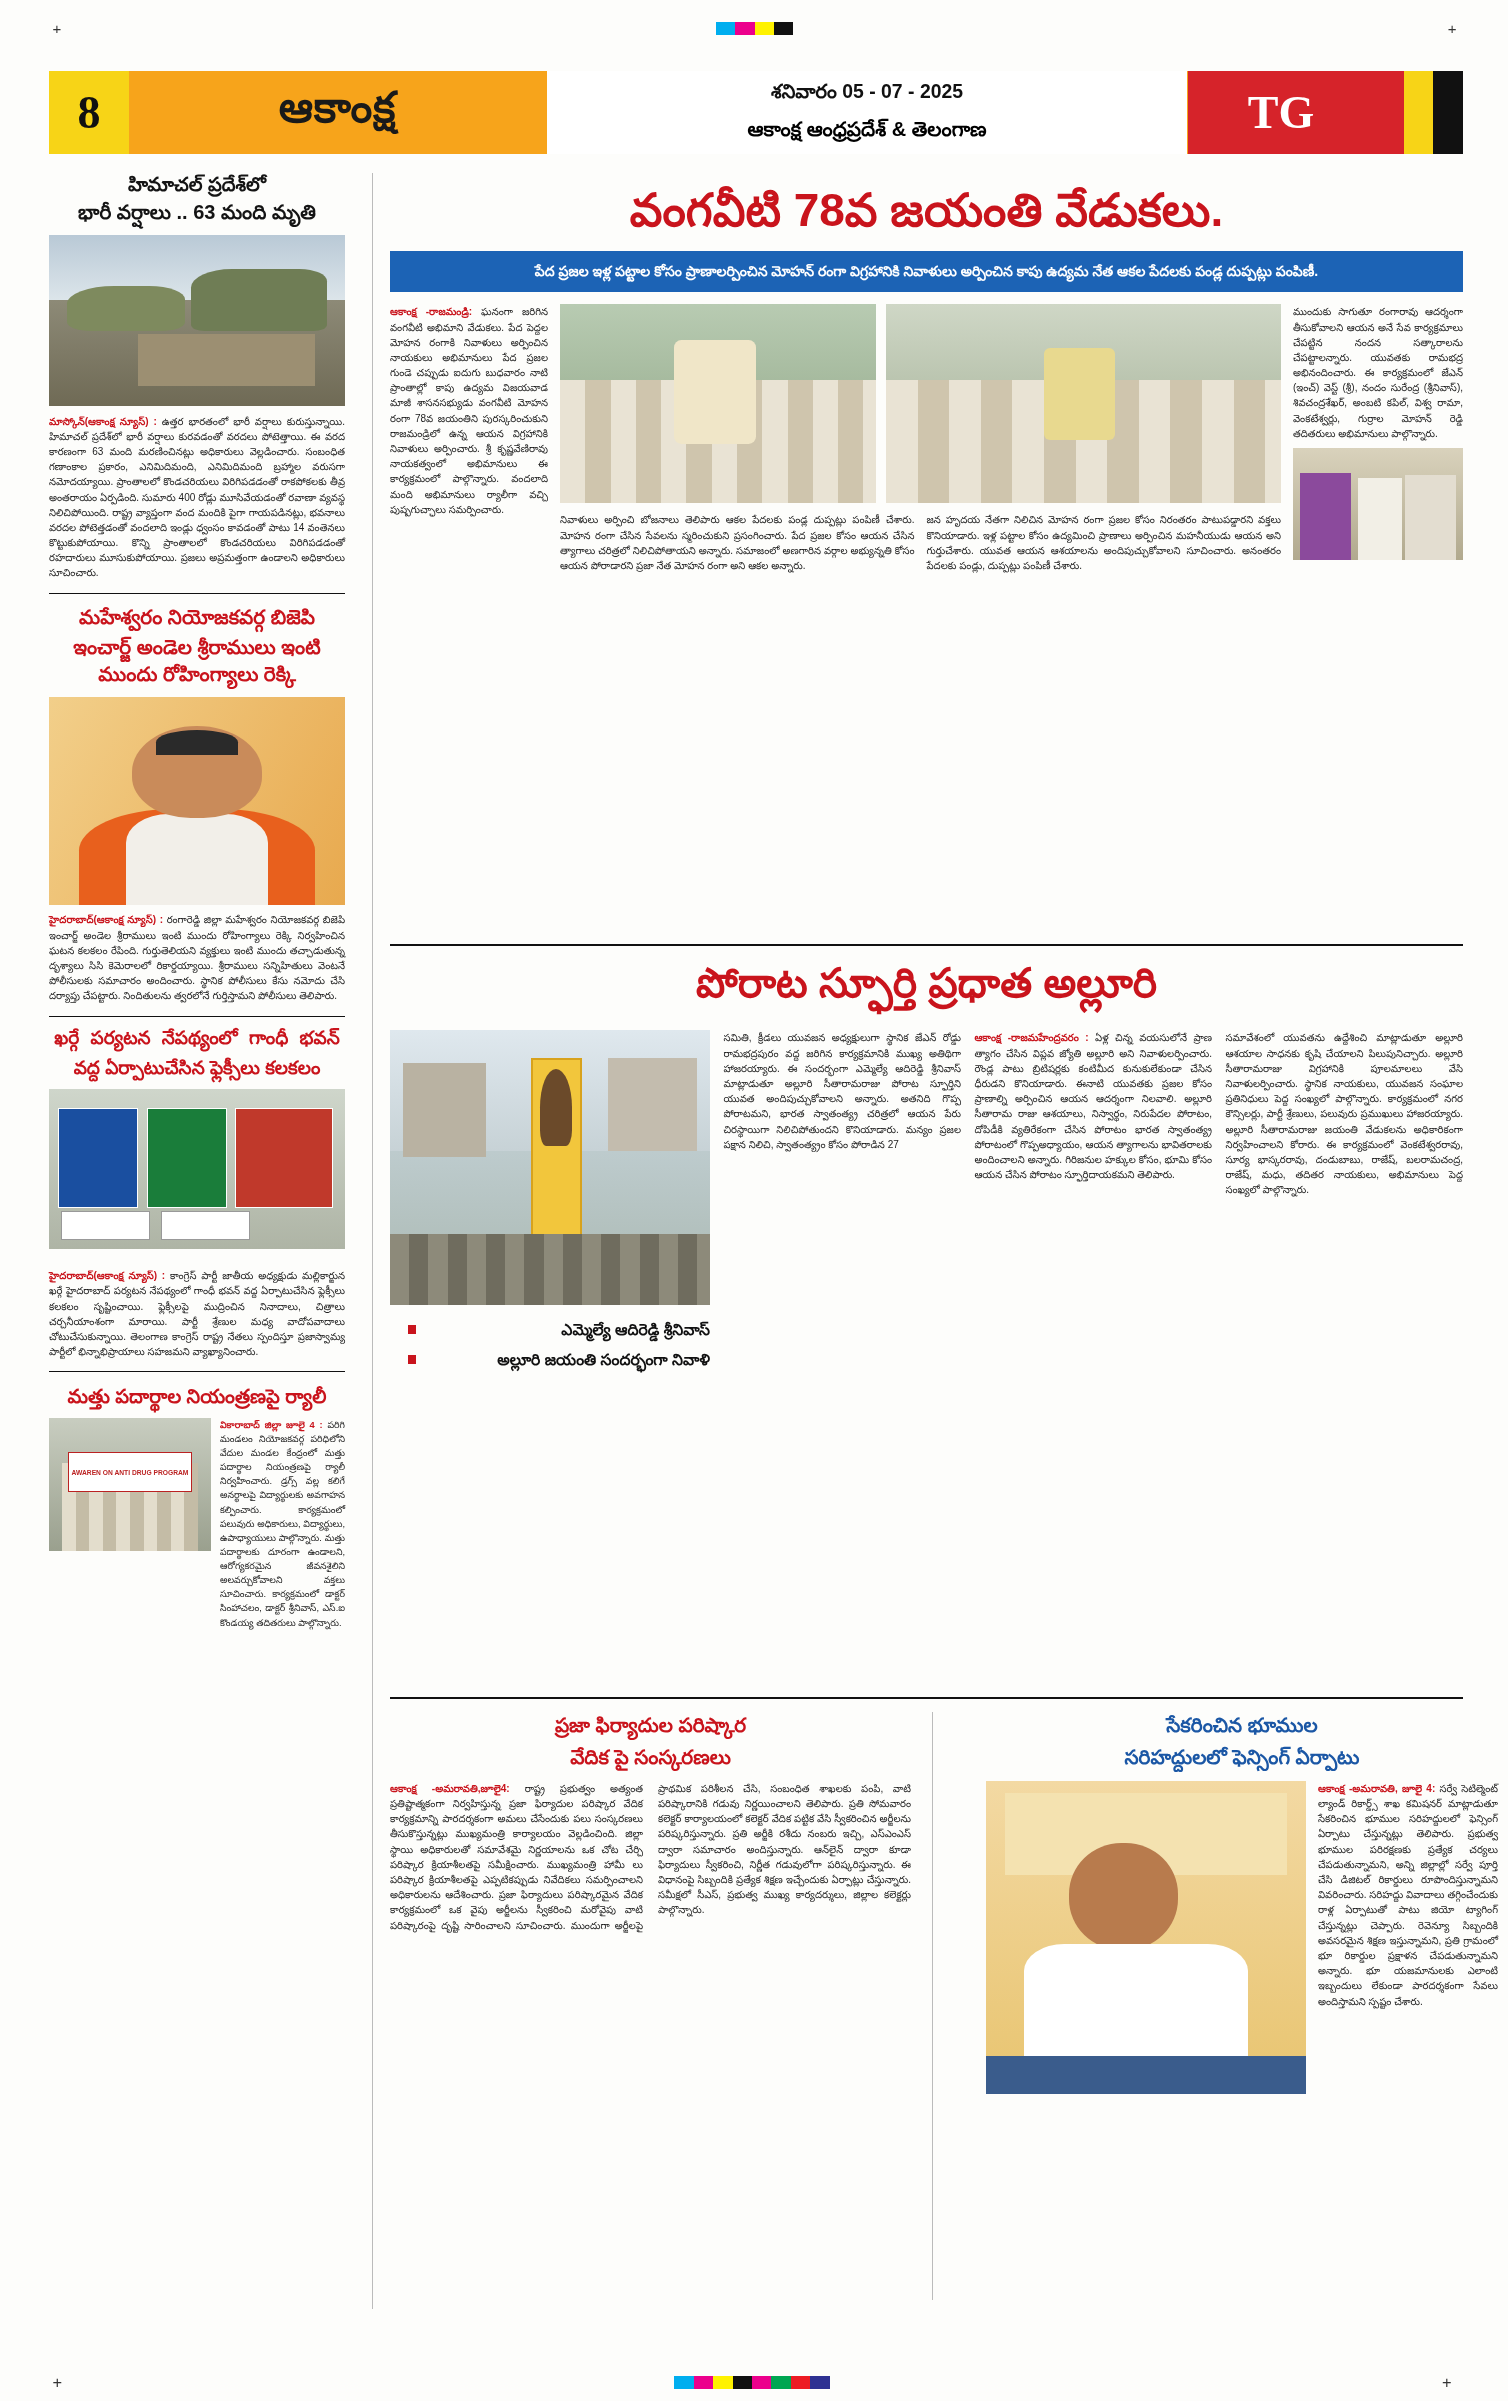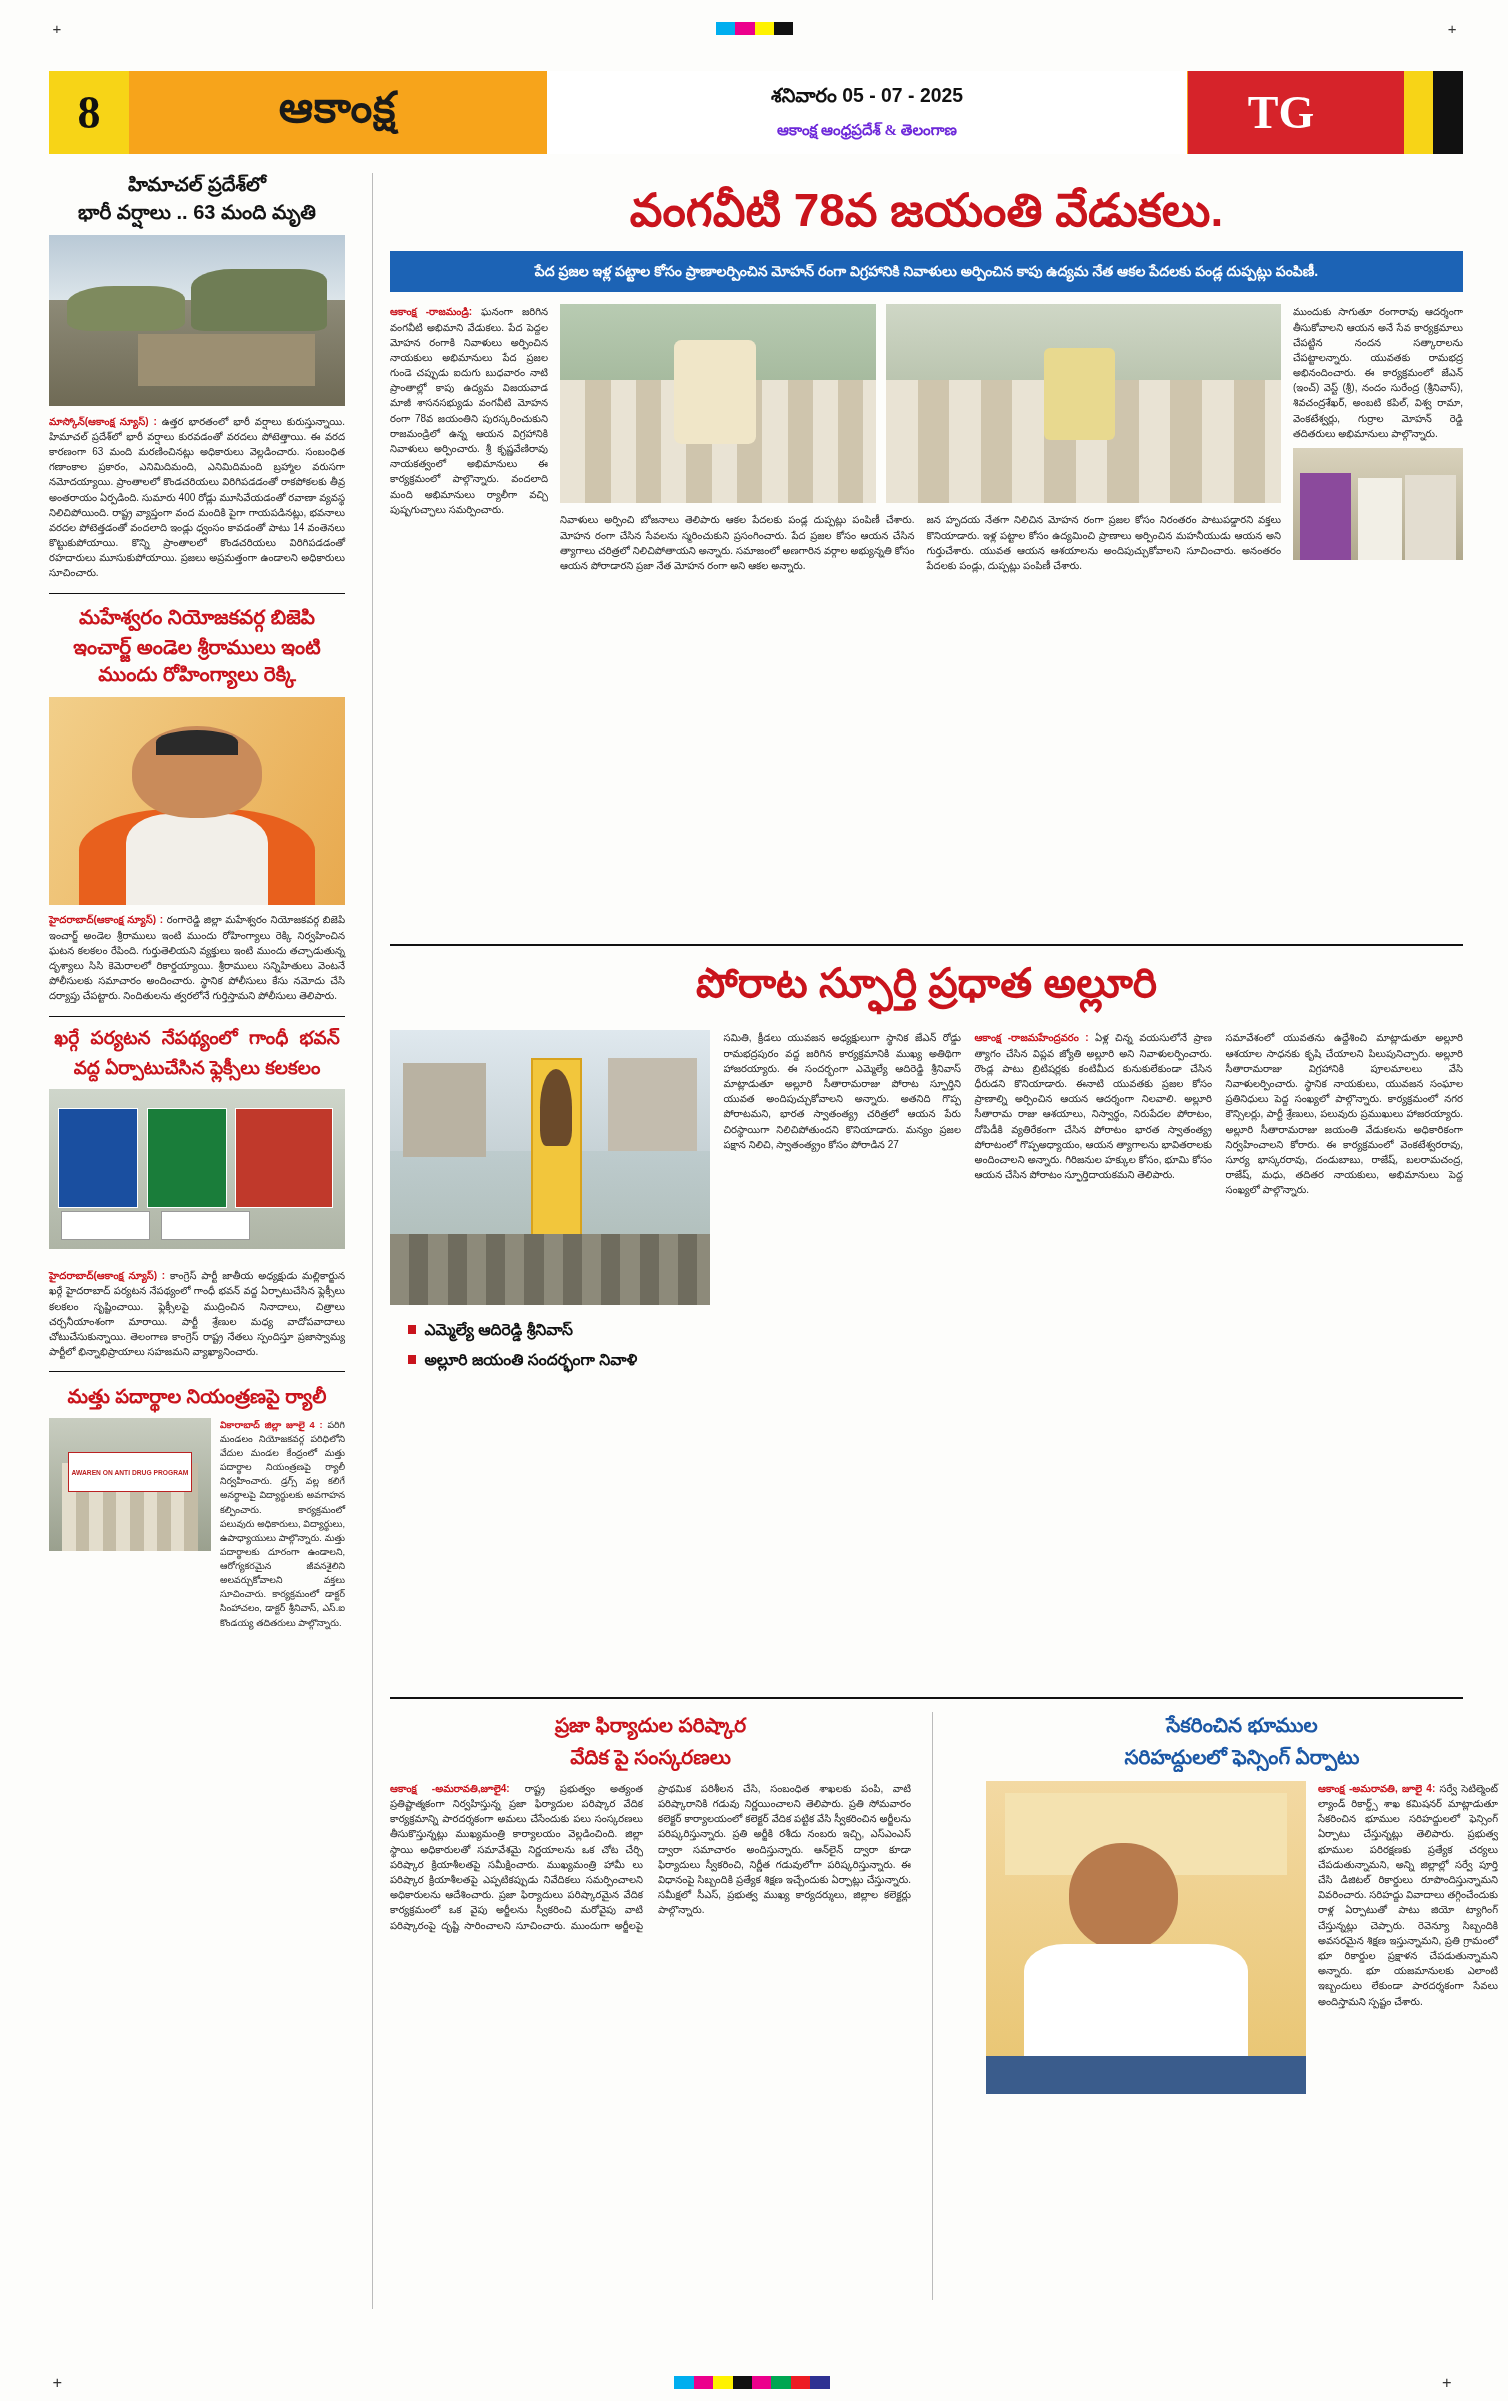--- a/index.html
+++ b/index.html
@@ -36,21 +36,21 @@
   }
   .mh-logo-text {
     font-size:43px; font-weight:bold; color:#1a1a1a; letter-spacing:0.7px;
   }
   .mh-date {
     flex:1; background:#ffffff; display:flex; flex-direction:column;
     align-items:center; justify-content:center; gap:11px;
     border-left:1.5px solid #f7a41b; border-right:1.5px solid #f7a41b;
   }
   .mh-date .d1 { font-size:19.4px; font-weight:bold; color:#111; }
-  .mh-date .d2 { font-size:15px; font-weight:bold; color:#6d28d9;font-family:Liberation Serif, serif; }
+  .mh-date .d2 { font-size:20px; font-weight:bold; color:#000000; }
   .mh-tg {
     flex:0 0 186px; background:#d6232a; color:#fff; font-size:46px; font-weight:bold;
     display:flex; align-items:center; justify-content:center;
     font-family:"Liberation Serif", serif;
   }
   .mh-colorchips { flex:0 0 89px; display:flex; }
   .mh-colorchips span { flex:1; }
 
   
   .col { position:absolute; }
@@ -103,21 +103,21 @@
     background:#1c63b5; color:#fff; font-size:14px; text-align:center;
     padding:10.4px 15px; line-height:1.5; font-weight:bold;
   }
 
   .wide-red-hl { font-size:41px; font-weight:bold; color:#c9141c; text-align:center; }
 
   .bullet-list { font-size:15.6px; font-weight:bold; color:#111; line-height:1.45; }
   .bullet-list li { margin-bottom:7.4px; }
   .bullet-list { padding-left:18px; margin:0; }
   ul.bullet-list { list-style:none; }
-  ul.bullet-list li { position:relative; padding-left:16.4px; }
+  ul.bullet-list li { position:relative; padding-left:16.4px;text-align:right; }
   ul.bullet-list li:before {
     content:""; position:absolute; left:0; top:6.7px; width:8.2px; height:8.2px;
     background:#c9141c;
   }
 
   .sec-hl { font-size:20px; font-weight:bold; color:#c9141c; text-align:center; line-height:1.35; }
   .sec-hl.blue { color:#1b57a5; }
 
   .colrule { position:absolute; width:0.7px; background:#bbb; }
 </style>

